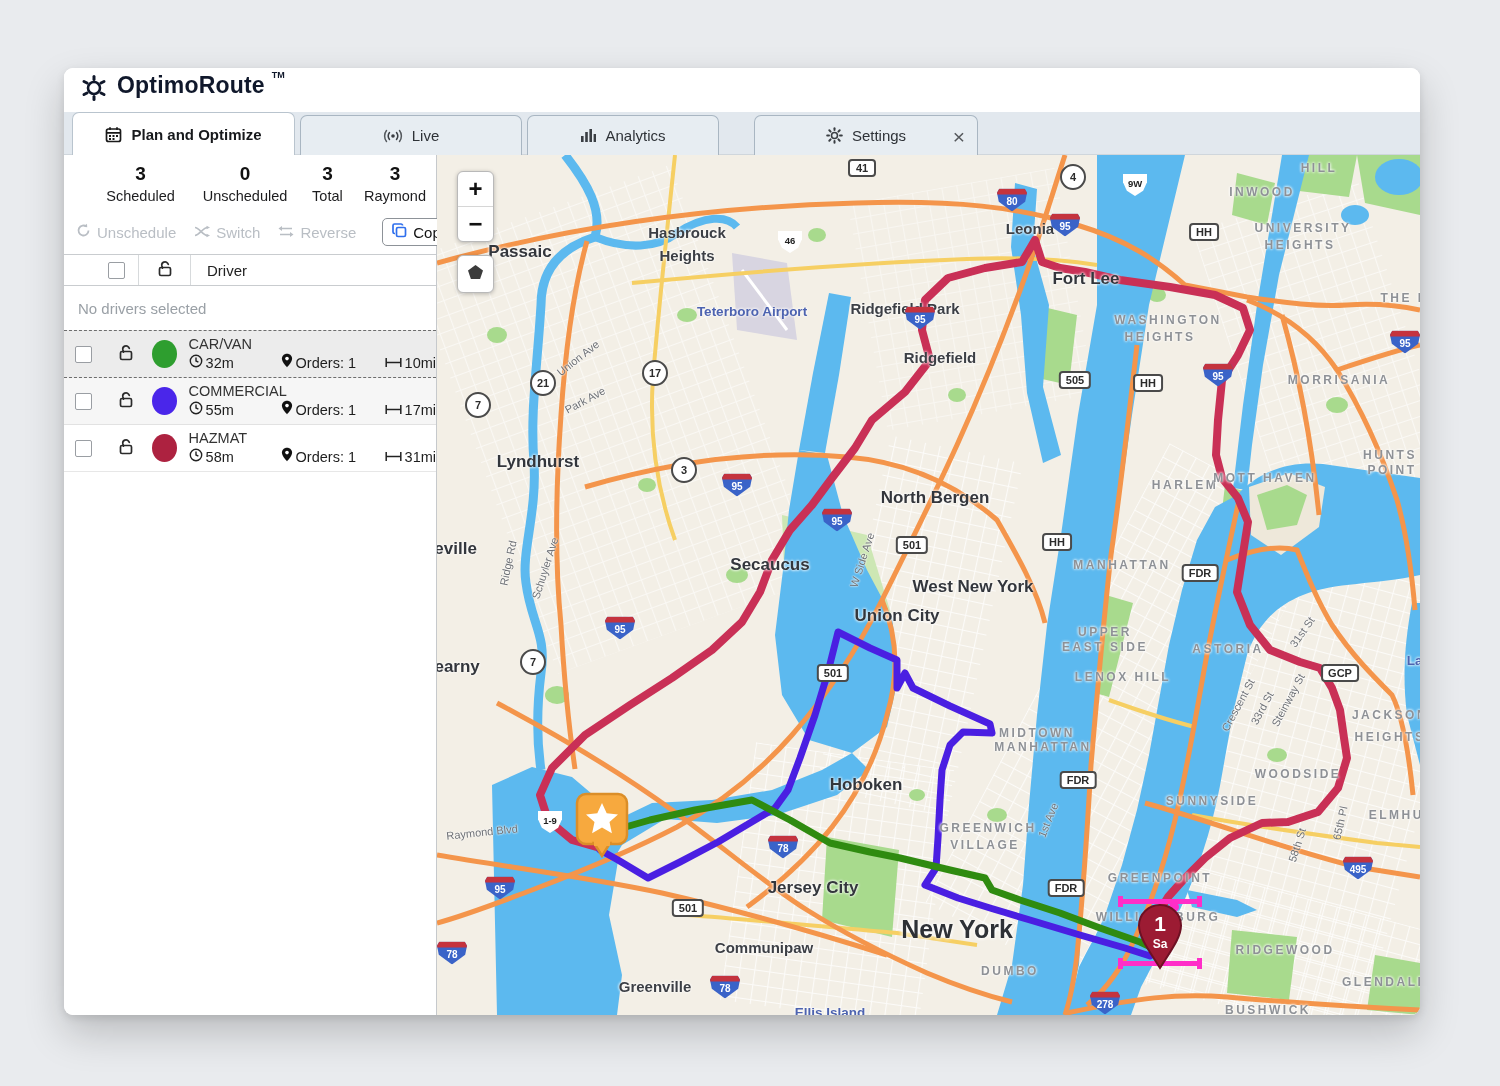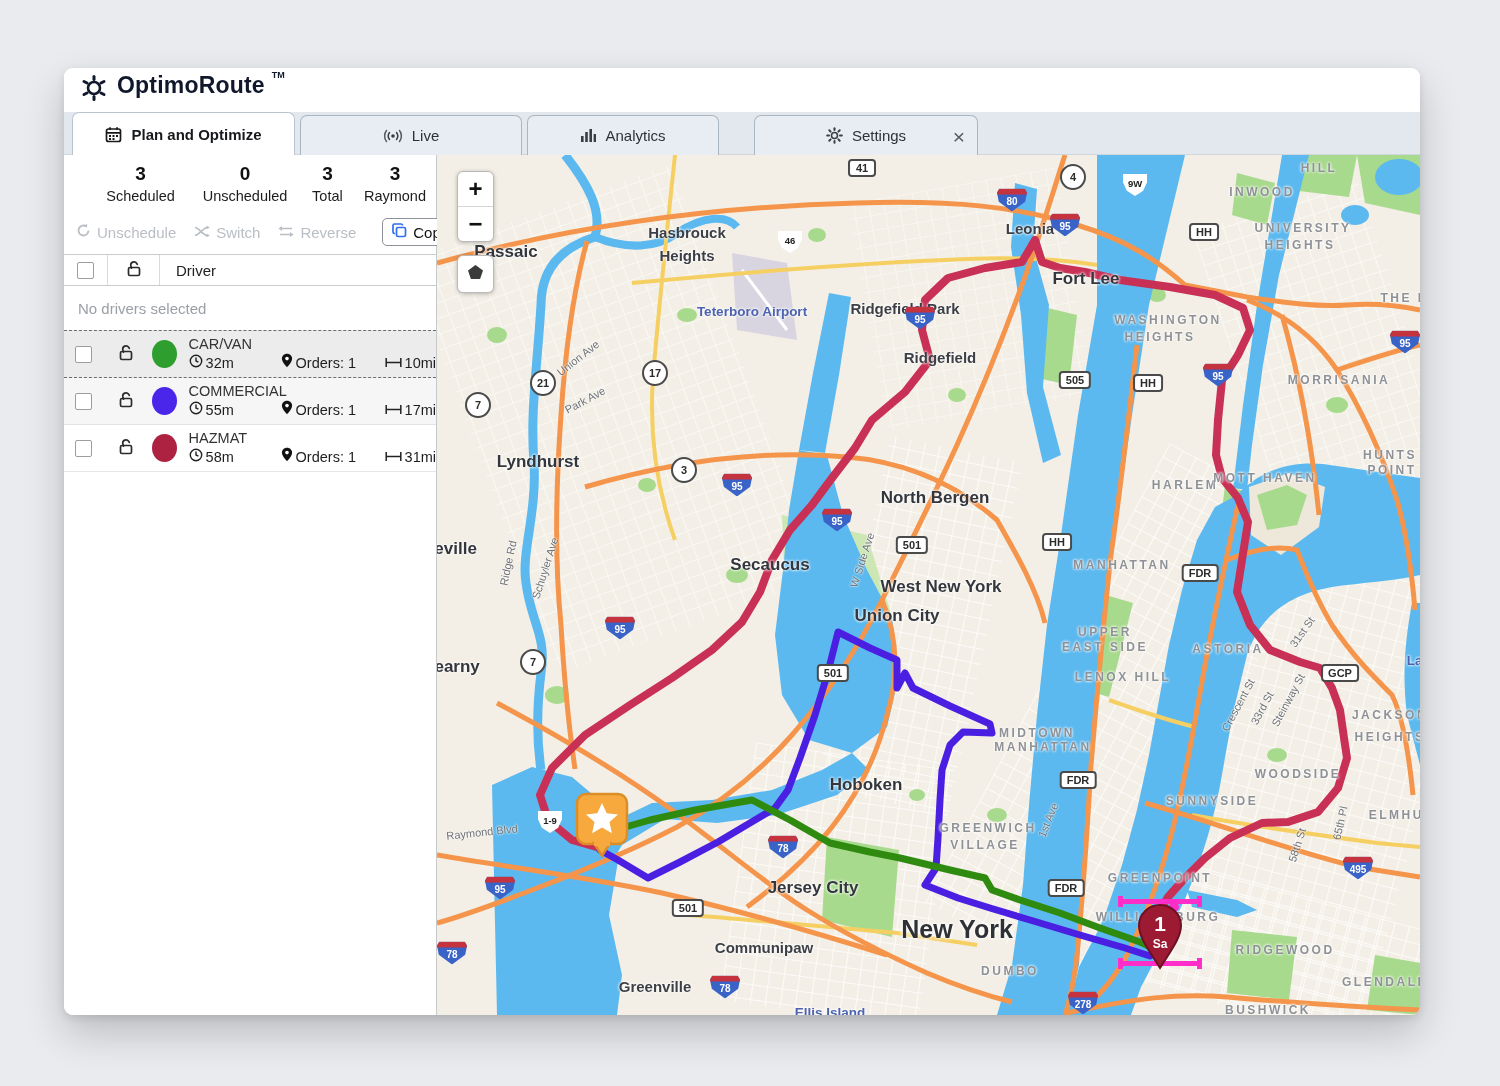--- a/index.html
+++ b/index.html
@@ -23,21 +23,21 @@
   .stat{text-align:center;}
   .stat .v{font-size:19px;font-weight:bold;color:#111;}
   .stat .l{font-size:14.5px;color:#1c1c1e;margin-top:3px;}
   .stat:nth-child(1){width:118px;}
   .stat:nth-child(2){width:108px;}
   .stat:nth-child(3){width:66px;margin-left:2px;}
   .stat:nth-child(4){width:64px;margin-left:6px;}
   .tools{display:flex;align-items:center;padding:14px 8px 8px 12px;gap:18px;}
   .toolbtn{display:flex;align-items:center;gap:6px;font-size:15px;color:#b9bec4;cursor:default;}
   .copybtn{margin-left:8px;display:flex;align-items:center;gap:6px;font-size:15px;color:#111;border:1px solid #8d9298;border-radius:5px;background:#fff;padding:4px 12px 4px 9px;cursor:pointer;}
-  .thead{display:flex;align-items:center;height:30px;border-top:1px solid #c9cccf;border-bottom:1px solid #c9cccf;font-size:15px;color:#222;}
+  .thead{display:flex;align-items:center;height:30px;border-top:1px solid #c9cccf;border-bottom:1px solid #c9cccf;font-size:15px;color:#222;padding-left:31px;}
   .col-cb{width:44px;display:flex;justify-content:center;align-items:center;border-right:1px solid #d7dadc;height:100%;box-sizing:border-box;}
   .col-lock{width:52px;display:flex;justify-content:center;align-items:center;border-right:1px solid #d7dadc;height:100%;box-sizing:border-box;}
   .col-sp{width:8px;}
   .cb{width:15px;height:15px;border:1.5px solid #9a9ea3;border-radius:2px;background:#fff;cursor:pointer;}
   .empty-row{height:44px;display:flex;align-items:center;padding-left:14px;font-size:15px;color:#9aa0a6;}
   .drow{height:46px;display:flex;align-items:center;cursor:pointer;}
   .drow .col-cb,.drow .col-lock{border-right:none;}
   .drow.r1{background:#ececec;border-top:1.5px dashed #6d6d6d;border-bottom:1.5px dashed #6d6d6d;}
   .drow.r2{background:#f6f6f6;border-bottom:1px solid #e2e2e2;}
   .drow.r3{background:#fff;border-bottom:1px solid #e7e7e7;}
@@ -495,31 +495,31 @@
       </g>
 
       <g id="routes-g">
           <polyline points="163,693 135,685 111,665 103,640 115,613 148,580 193,550 235,523 275,495 305,467 323,437 335,405 353,375 375,350 395,323 418,293 435,265 468,237 493,205 485,175 488,145 511,123 548,113 585,107 598,85 605,107 623,113 648,117 683,125 733,132 778,140 806,153 813,175 801,200 785,225 781,265 779,300 785,323 801,343 811,367 805,405 800,437 813,470 833,495 863,507 883,513 895,533 903,555 907,583 910,603 901,633 881,657 851,667 825,668 793,683 768,703 748,723 731,742 723,755" fill="none" stroke="#c93056" stroke-width="8" stroke-linejoin="round" stroke-linecap="round"></polyline>
           <polyline points="163,695 181,705 211,723 243,707 281,687 318,665 338,653 351,635 363,603 378,560 391,517 401,477 433,493 460,505 460,533 468,518 476,533 513,551 553,569 555,578 526,577 513,590 505,615 503,645 501,683 499,713 488,730 521,743 553,753 593,765 643,780 688,793 713,801" fill="none" stroke="#4a1fe2" stroke-width="7" stroke-linejoin="round" stroke-linecap="round"></polyline>
           <polyline points="171,677 213,665 258,655 315,645 353,665 393,688 433,697 463,703 513,715 548,723 555,735 583,745 623,758 663,773 703,787 716,793" fill="none" stroke="#2f8b10" stroke-width="7" stroke-linejoin="round" stroke-linecap="round"></polyline>
         </g>
     </svg>
 
     <div id="overlay" style="position:absolute;left:0;top:0;width:983px;height:860px;">
-        <div class="mlabel city" style="left: 69px; top: 97px; text-align: right;">Passaic</div>
+        <div class="mlabel city" style="left: 83px; top: 97px; text-align: right;">Passaic</div>
         <div class="mlabel town" style="left: 250px; top: 77px;">Hasbrouck</div>
         <div class="mlabel town" style="left: 250px; top: 100px;">Heights</div>
         <div class="mlabel town" style="left: 468px; top: 140px; margin-top: 13px;">Ridgefield Park</div>
         <div class="mlabel town" style="left: 593px; top: 73px;">Leonia</div>
         <div class="mlabel city" style="left: 649px; top: 124px;">Fort Lee</div>
         <div class="mlabel blue" style="left: 315px; top: 156px;">Teterboro Airport</div>
         <div class="mlabel town" style="left: 503px; top: 202px;">Ridgefield</div>
         <div class="mlabel city" style="left: 498px; top: 343px;">North Bergen</div>
         <div class="mlabel city" style="left: 333px; top: 410px;">Secaucus</div>
-        <div class="mlabel city" style="left: 504px; top: 432px; text-align: right;">West New York</div>
+        <div class="mlabel city" style="left: 536px; top: 432px; text-align: right;">West New York</div>
         <div class="mlabel city" style="left: 460px; top: 461px;">Union City</div>
         <div class="mlabel city" style="left: 101px; top: 307px;">Lyndhurst</div>
         <div class="mlabel city" style="left: 3px; top: 394px;">Belleville</div>
         <div class="mlabel city" style="left: 14px; top: 512px;">Kearny</div>
         <div class="mlabel city" style="left: 429px; top: 630px;">Hoboken</div>
         <div class="mlabel city" style="left: 376px; top: 733px;">Jersey City</div>
         <div class="mlabel cityxl" style="left: 520px; top: 774px;">New York</div>
         <div class="mlabel town" style="left: 218px; top: 831px;">Greenville</div>
         <div class="mlabel town" style="left: 327px; top: 792px;">Communipaw</div>
         <div class="mlabel blue" style="left: 393px; top: 857px;">Ellis Island</div>
@@ -697,21 +697,21 @@
         </div>
         <div class="sh" style="left: 288px; top: 832px;">
           <span class="sh-int">
             <i class="band"></i>
             <span class="n">78</span>
           </span>
         </div>
         <div class="sh" style="left: 251px; top: 753px;">
           <span class="sh-r">501</span>
         </div>
-        <div class="sh" style="left: 646px; top: 848px;">
+        <div class="sh" style="left: 668px; top: 848px;">
           <span class="sh-int">
             <i class="band"></i>
             <span class="n">278</span>
           </span>
         </div>
         <div class="sh" style="left: 921px; top: 713px;">
           <span class="sh-int">
             <i class="band"></i>
             <span class="n">495</span>
           </span>

